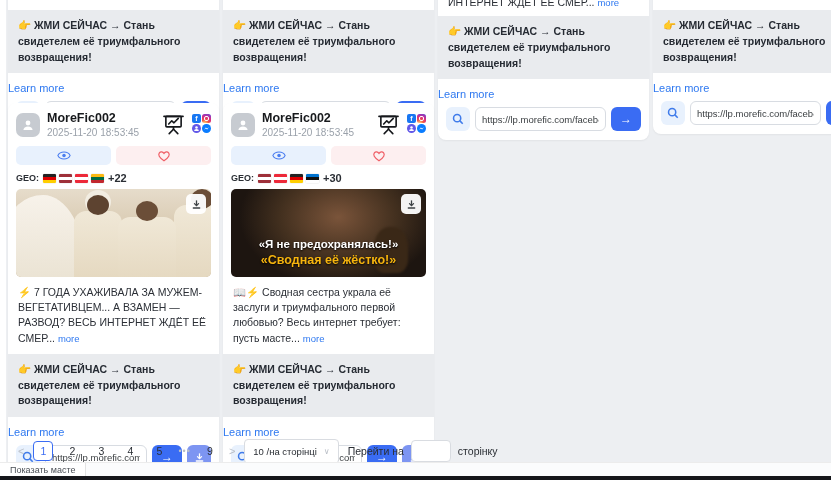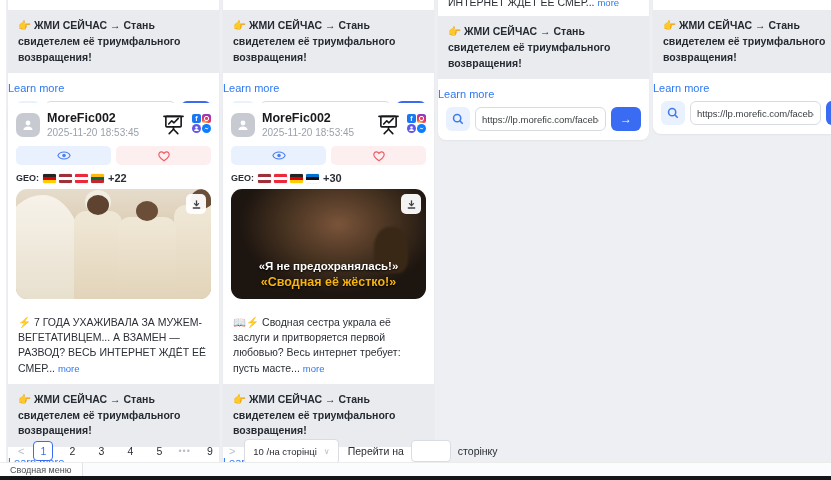--- a/index.html
+++ b/index.html
@@ -49,21 +49,21 @@
   .days-btn{flex:1.7;background:#3a6cf3;color:#fff;font-size:10px;gap:4px;}
   .eye-btn{flex:1;background:#e8f1fd;}
   .heart-btn{flex:1;background:#fdeff0;}
 
   .georow{display:flex;align-items:center;gap:4px;padding:0 8px;margin-top:7px;font-size:9px;font-weight:bold;color:#2a2e34;}
   .flags{display:flex;gap:3px;align-items:center;}
   .flag{display:inline-flex;flex-direction:column;width:13px;height:9px;overflow:hidden;border-radius:1px;box-shadow:0 0 0 .5px rgba(0,0,0,.08);}
   .flag span{flex:1;}
   .geo-more{font-size:11px;}
 
-  .creative{position:relative;margin:5px 8px 8px;height:110px;border-radius:11px;overflow:hidden;cursor:pointer;}
+  .creative{position:relative;margin:5px 8px 0;height:88px;border-radius:5px;overflow:hidden;cursor:pointer;}
   .img-wedding{background:linear-gradient(180deg,#e6dccb 0%,#d6c6ab 55%,#c1ac8b 100%);}
   .fig{position:absolute;}
   .bride{left:-8px;top:6px;width:78px;height:108px;background:linear-gradient(180deg,#f7f2ea,#e7dfcd);border-radius:45% 55% 0 0/30% 70% 0 0;filter:blur(.5px);}
   .man{background:linear-gradient(180deg,#f0e8d7,#e1d3b8);border-radius:12px 12px 0 0;}
   .m1{left:58px;top:22px;width:48px;height:92px;}
   .m2{left:102px;top:28px;width:58px;height:86px;}
   .m3{left:158px;top:16px;width:56px;height:98px;}
   .head{position:absolute;top:-16px;left:50%;transform:translateX(-50%);width:22px;height:20px;border-radius:50%;background:#6b4e38;}
   .m1 .head{background:#5d4330;box-shadow:0 -3px 0 2px #f2ede2;}
   .img-glass{background:radial-gradient(120px 85px at 55% 32%, #7a543a 0%, #43301f 48%, #1d1510 82%), #1d1510;}
@@ -394,21 +394,21 @@
     <button class="dl-float">
         <svg width="11" height="11" viewBox="0 0 12 12" fill="none" stroke="#3c4043" stroke-width="1.4" stroke-linecap="round">
           <path d="M6 2v5"></path>
           <path d="M3.8 5 6 7.2 8.2 5"></path>
           <path d="M2.5 9.8h7"></path>
         </svg>
       </button>
   </div>
   <div class="bodytext">
     <span class="body-ico">📖⚡</span>
-    <span>Сводная сестра украла её заслуги и притворяется первой любовью? Весь интернет требует: пусть масте...</span>
+    <span>Сводная сестра украла её заслуги и триумфального первой любовью? Весь интернет требует: пусть масте...</span>
     <span class="more">more</span>
   </div>
   <div class="banner">
     <span class="banner-ico">👉</span><span>ЖМИ СЕЙЧАС → Стань свидетелем её триумфального возвращения!</span>
   </div>
   <div class="learn">Learn more</div>
   <div class="urlrow">
     <button class="sq search-btn">
         <svg width="12" height="12" viewBox="0 0 14 14" fill="none" stroke="#3f7bea" stroke-width="1.8">
           <circle cx="6" cy="6" r="4.2"></circle>
@@ -444,15 +444,15 @@
     <span class="caret">∨</span>
   </span>
   <span class="goto">
     <span>Перейти на</span>
     <input class="goto-input" style="">
     <span>сторінку</span>
   </span>
 </div>
 
 <div class="footer-bar">
-  <span class="show-menu">Сводная меню</span>
+  <span class="show-menu">Показать масте</span>
 </div>
 <div class="black-bar"></div>
 
 </body></html>

